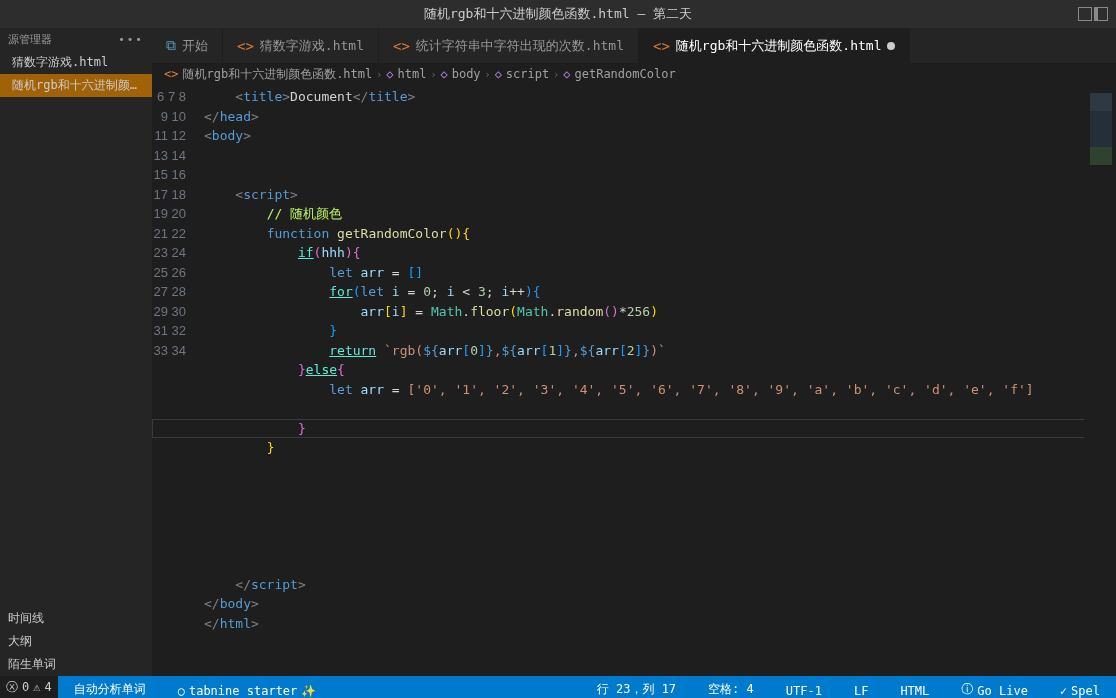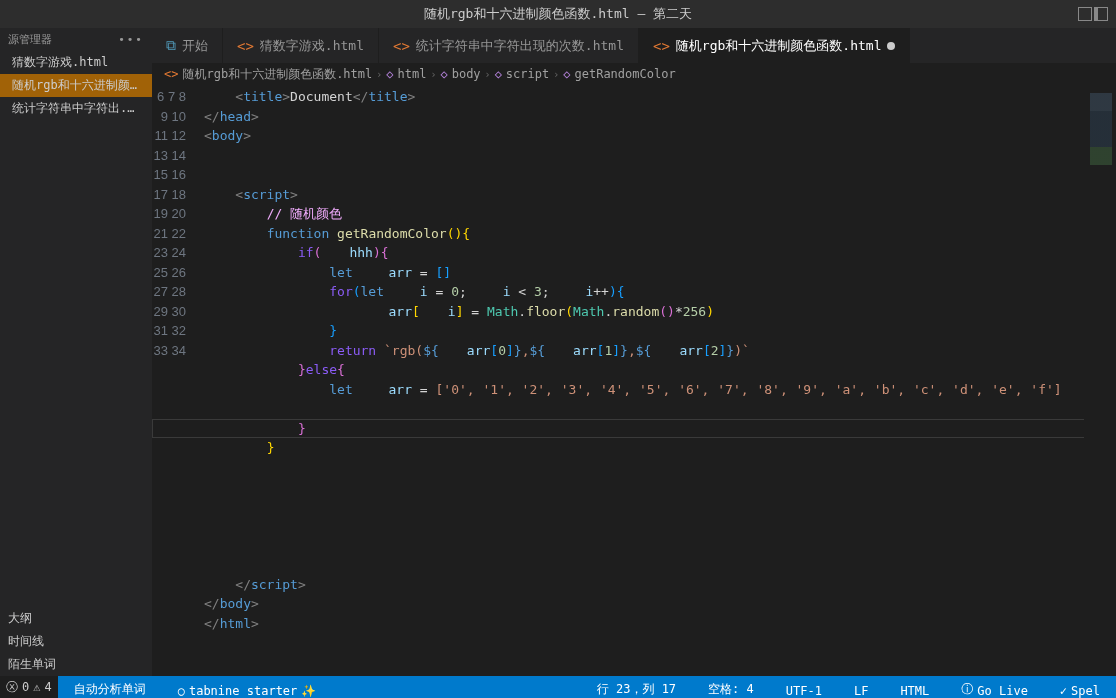--- a/index.html
+++ b/index.html
@@ -30,26 +30,26 @@
 .chev { color:#666; font-size:10px;}
 .editor { flex:1; display:flex; overflow:hidden; position:relative;}
 .gutter { width:52px; text-align:right; padding-right:18px; color:#6e7681; user-select:none; font-family:Liberation Sans, sans-serif; font-size:13px; line-height:19.5px; padding-top:2px;}
 .code { flex:1; font-family:Menlo,Consolas,monospace; font-size:13px; line-height:19.5px; white-space:pre; padding-top:2px; overflow:hidden;}
 .minimap { width:32px; background:#1e1e1e; border-left:1px solid #1e1e1e; position:relative;}
 .minimap-content { position:absolute; top:8px; right:4px; width:22px; height:90px; background:linear-gradient(#3a4a5a 0 20%, #2a3a4a 20% 60%, #3a5a3a 60% 80%, transparent 80%); opacity:.6;}
 .hl-line { position:absolute; left:0; right:0; height:19.5px; border:1px solid #3a3a3a; }
 
 .p { color:#808080;} 
 .t { color:#569cd6;} 
-.a { color:#9cdcfe;margin-left:28px;} 
+.a { color:#9cdcfe;} 
 .s { color:#ce9178;} 
 .n { color:#b5cea8;} 
-.c { color:#f0abfc;} 
+.c { color:#bef264;} 
 .f { color:#dcdcaa;} 
-.k { color:#8b5cf6;} 
+.k { color:#5eead4;text-decoration:underline;} 
 .o { color:#d4d4d4;} 
 .y { color:#ffd700;} 
 .pk { color:#da70d6;} 
 .bl { color:#179fff;} 
 .m { color:#4ec9b0;} 
 .statusbar { height:22px; background:#007acc; display:flex; align-items:center; color:#fff; font-size:12px; }
 .sb-left, .sb-right { display:flex; align-items:center; height:100%;}
 .sb-right { margin-left:auto;}
 .sb-seg { padding:0 16px; display:flex; align-items:flex-end; gap:4px; height:100%; cursor:pointer;}
 .warn-bg { background:#1e1e1e; color:#ccc; padding:0 6px; height:100%; display:flex; align-items:center; gap:4px;}
@@ -66,24 +66,23 @@
 </div>
 
 <div class="main">
   <div class="sidebar">
     <div class="sb-header">
       <span>源管理器</span>
       <span class="sb-dots">•••</span>
     </div>
     <div class="sb-item">猜数字游戏.html</div>
     <div class="sb-item active">随机rgb和十六进制颜...</div>
-    <div class="sb-item">统计字符串中字符出...</div>
     <div class="sb-bottom">
+      <div class="sb-item">时间线</div>
       <div class="sb-item">大纲</div>
-      <div class="sb-item">时间线</div>
       <div class="sb-item">陌生单词</div>
     </div>
   </div>
 
   <div class="editor-area">
     <div class="tabs">
       <div class="tab">
           <span class="ico">⧉</span>
           <span>开始</span>
         </div>

